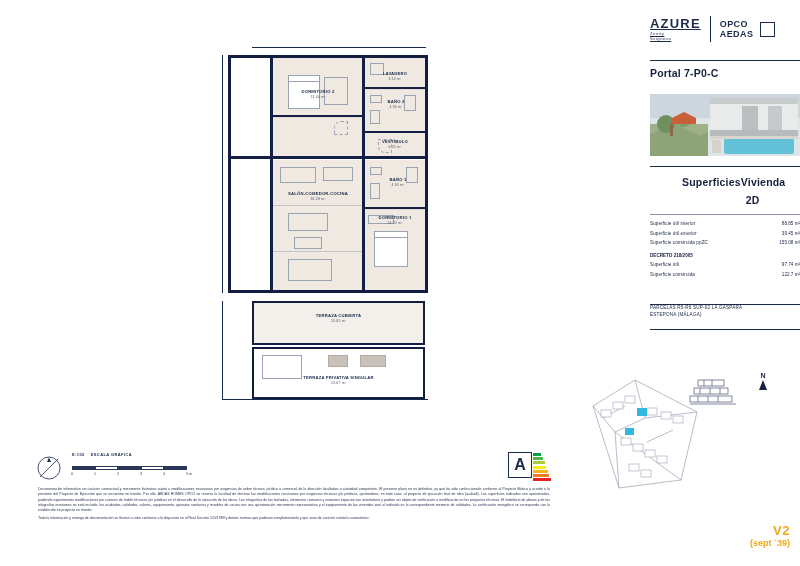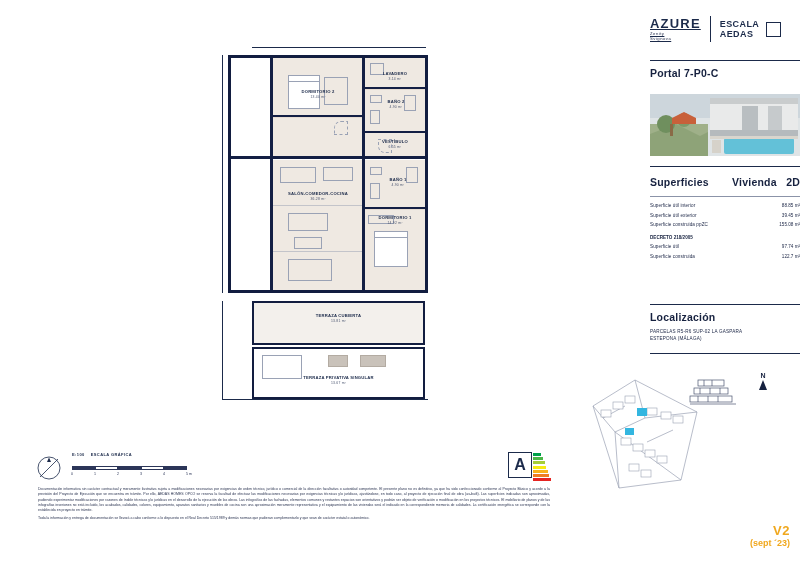--- a/index.html
+++ b/index.html
@@ -289,21 +289,21 @@
     <div class="brand">
       <div class="brand-azure">
         <span>AZURE</span>
         <small>
           <i>Zenity</i>
           <i>Svignova</i>
         </small>
       </div>
       <div class="brand-sep"></div>
       <div class="brand-aedas">
-        <span>ESCALA</span>
+        <span>OPCO</span>
         <span>AEDAS</span>
       </div>
       <div class="aedas-box"></div>
     </div>
 
     <div style="position:absolute; left:50px; top:60px; width:150px;">
       <div class="rule"></div>
       <div class="sect-title" style="padding:6px 0 7px;">Portal 7-P0-C</div>
     </div>
 
@@ -323,21 +323,21 @@
         <rect x="20" y="30" width="3" height="12" fill="#8a6a46"></rect>
         <path d="M22 24 L34 18 L46 24 L46 30 L22 30 Z" fill="#c8603a"></path>
         <rect x="74" y="44" width="70" height="16" rx="2" fill="#63c1d8"></rect>
         <rect x="60" y="42" width="88" height="3" fill="#d9d5cd"></rect>
         <rect x="62" y="46" width="9" height="13" fill="#d6d2ca"></rect>
       </svg>
     </div>
 
     <div style="position:absolute; left:50px; top:166px; width:150px;">
       <div class="rule"></div>
-      <div style="display:flex; align-items:baseline; justify-content:space-between; padding:5px 0 6px;">
+      <div style="display:flex; align-items:baseline; justify-content:space-between; padding:5px 0 6px;margin-left:32px;">
         <span class="sect-title">Superficies</span>
         <span>
           <span class="sect-title muted">Vivienda</span>
           <span class="sect-title big" style="margin-left:5px;">2D</span>
         </span>
       </div>
       <div class="rule" style="background:#8b93a8;"></div>
 
       <div style="padding-top:4px;">
         <div class="kv">
@@ -362,21 +362,20 @@
         </div>
         <div class="kv">
           <span class="k">Superficie construida</span>
           <span class="v">122.7 m²</span>
         </div>
       </div>
     </div>
 
     <div style="position:absolute; left:50px; top:304px; width:150px;">
       <div class="rule"></div>
-      <div class="sect-title" style="padding:6px 0 6px;">Localización</div>
       <div class="loc-text">
         <div>PARCELAS R5-R6 SUP-02 LA GASPARA</div>
         <div>ESTEPONA (MÁLAGA)</div>
       </div>
       <div class="rule" style="margin-top:10px;"></div>
     </div>
 
     <div class="sitemap" style="left:-15px;">
       <svg width="130" height="120" viewBox="0 0 130 120">
         <g stroke="#99a1b3" stroke-width="0.7" fill="none">
@@ -426,16 +425,16 @@
       </svg>
     </div>
 
     <div class="north">
       <div class="n">N</div>
       <div class="arrow"></div>
     </div>
 
     <div class="version">
       <div class="v1">V2</div>
-      <div class="v2">(sept ´23)</div>
+      <div class="v2">(sept ´39)</div>
     </div>
   </div>
 </div>
 
 </body></html>

